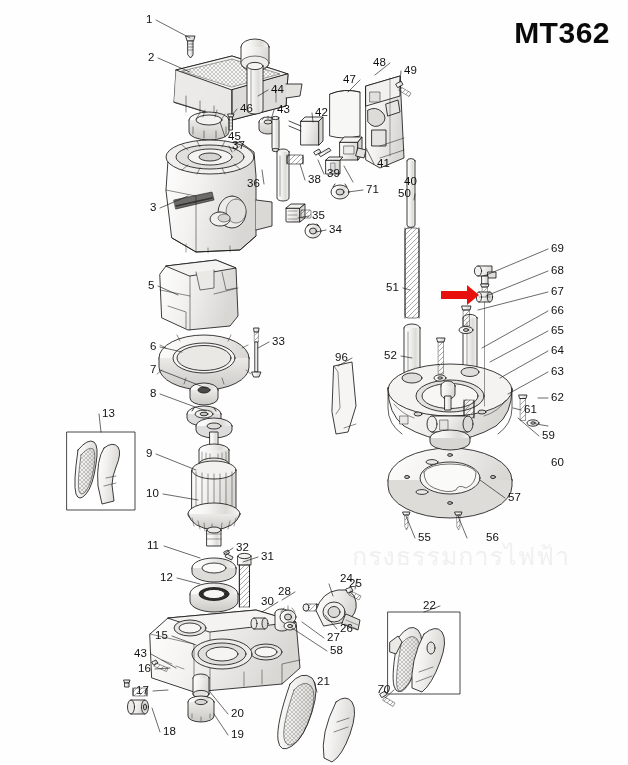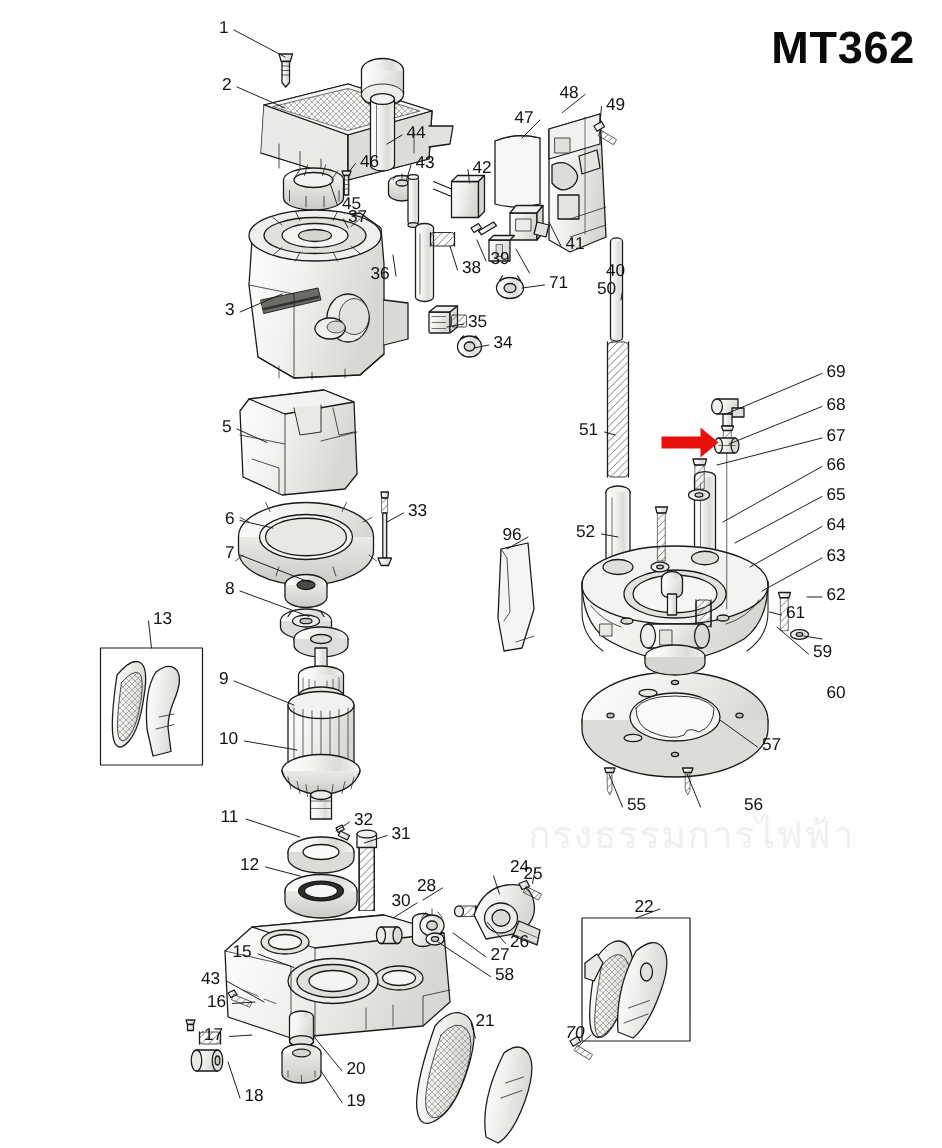--- a/index.html
+++ b/index.html
@@ -701,21 +701,21 @@
       <div class="callout" style="left: 228px; top: 131px;">45</div>
       <div class="callout" style="left: 240px; top: 103px;">46</div>
       <div class="callout" style="left: 343px; top: 74px;">47</div>
       <div class="callout" style="left: 373px; top: 57px;">48</div>
       <div class="callout" style="left: 404px; top: 65px;">49</div>
       <div class="callout" style="left: 398px; top: 188px;">50</div>
       <div class="callout" style="left: 386px; top: 282px;">51</div>
       <div class="callout" style="left: 384px; top: 350px;">52</div>
       <div class="callout" style="left: 335px; top: 352px;">96</div>
       <div class="callout" style="left: 418px; top: 532px;">55</div>
-      <div class="callout" style="left: 496px; top: 532px;">56</div>
+      <div class="callout" style="left: 486px; top: 532px;">56</div>
       <div class="callout" style="left: 508px; top: 492px;">57</div>
       <div class="callout" style="left: 330px; top: 645px;">58</div>
       <div class="callout" style="left: 542px; top: 430px;">59</div>
       <div class="callout" style="left: 551px; top: 420px; margin-top: 37px;">60</div>
       <div class="callout" style="left: 524px; top: 404px;">61</div>
       <div class="callout" style="left: 551px; top: 392px;">62</div>
       <div class="callout" style="left: 551px; top: 366px;">63</div>
       <div class="callout" style="left: 551px; top: 345px;">64</div>
       <div class="callout" style="left: 551px; top: 325px;">65</div>
       <div class="callout" style="left: 551px; top: 305px;">66</div>

